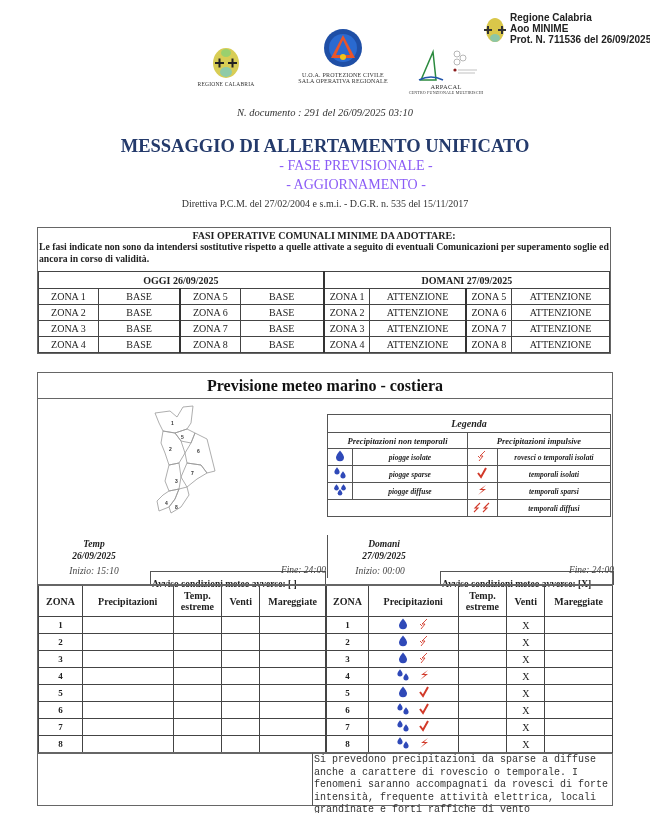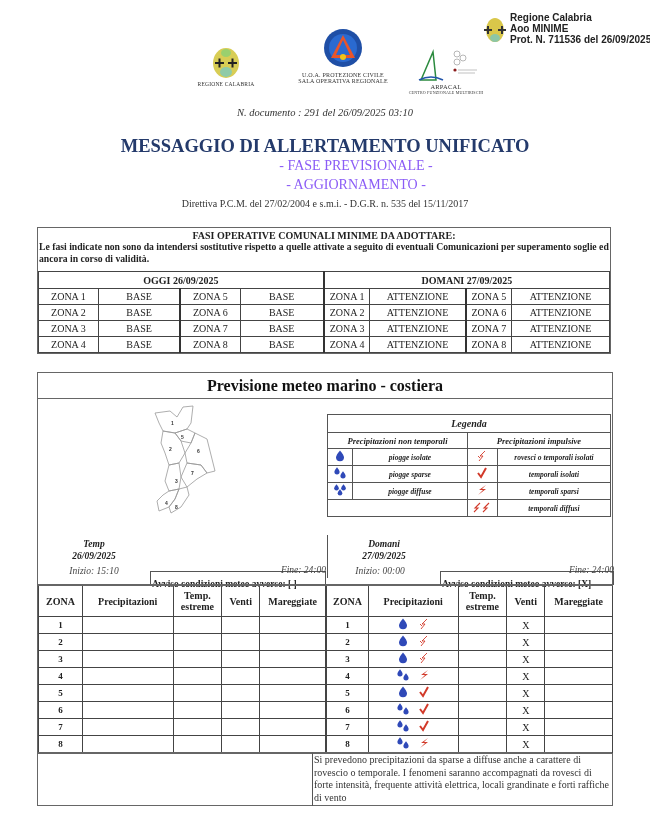--- a/index.html
+++ b/index.html
@@ -60,21 +60,21 @@
 
   .ztable { position: absolute; top: 211px; }
   .ztable td { border: 1px solid #444; font-size: 9.5px; text-align: center; padding: 0; height: 16px; }
   .ztable td.hd { font-weight: bold; font-size: 10px; height: 30px; line-height: 11px; }
   .ztable td.zn { font-weight: bold; font-size: 9px; }
   .ztable td.x { font-size: 10px; }
   .prec-icons { display: inline-flex; gap: 8px; align-items: center; }
 
   #notes-left { position: absolute; left: 0; top: 379px; width: 275px; height: 54px; border-top: 2px solid #666; }
   #notes-right { position: absolute; left: 274px; top: 379px; width: 300px; height: 54px; border-top: 2px solid #666; border-left: 1px solid #555;
-                 font-size: 10px; line-height: 12.5px; color: #333; padding-left: 1px; box-sizing: border-box; }
+                 font-size: 10px; line-height: 12.5px; color: #333; padding-left: 1px; box-sizing: border-box; font-family: Liberation Mono, monospace; }
 </style>
 </head>
 <body>
 
 <div id="stamp" class="abs">
   <svg class="logo" viewBox="0 0 26 32">
     <ellipse cx="13" cy="16" rx="9" ry="12" fill="#d9c74a"></ellipse>
     <ellipse cx="13" cy="24" rx="5" ry="4" fill="#8cc6a6"></ellipse>
     <path d="M2 16h8M6 12v8M16 16h8M20 12v8" stroke="#333" stroke-width="2"></path>
   </svg>

